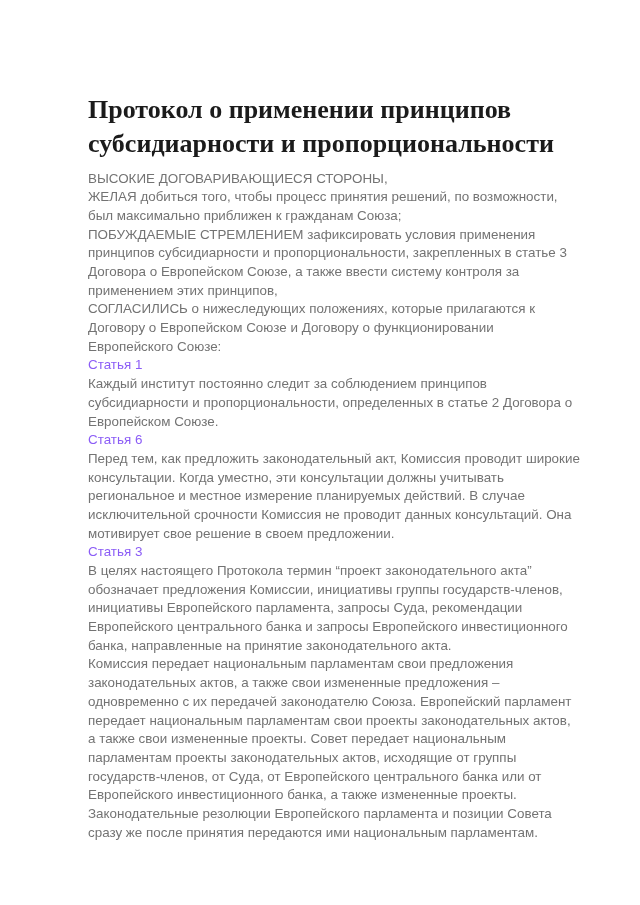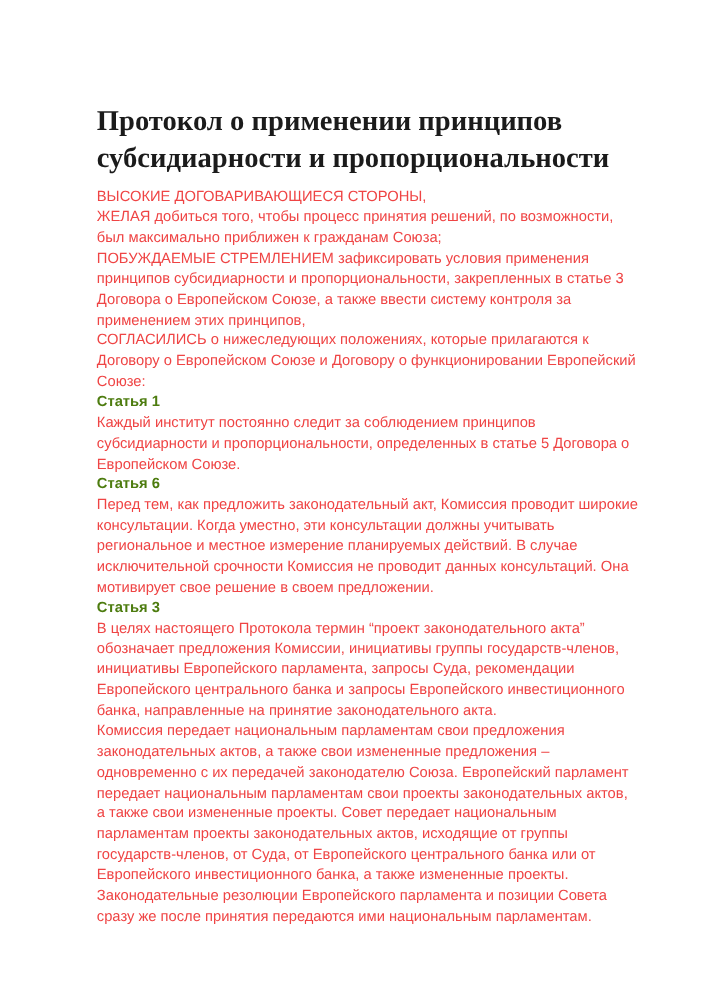--- a/index.html
+++ b/index.html
@@ -26,39 +26,39 @@
     color: #1b1b1b;
     margin: 0 0 9px 0;
     max-width: 470px;
   }
   .doc-body {
     max-width: 492px;
   }
   .doc-para, .doc-heading {
     font-size: 13.4px;
     line-height: 1.395;
-    color: #ef4444;
+    color: #737373;
     margin: 0;
   }
   .doc-heading {
-    font-weight: 700;
-    color: #4d7c0f;
+    font-weight: 400;
+    color: #8b5cf6;
   }
 </style>
 </head>
 <body>
 
 <div class="page">
   <h1 class="doc-title">Протокол о применении принципов субсидиарности и пропорциональности</h1>
   <div class="doc-body">
       <div class="doc-para">ВЫСОКИЕ ДОГОВАРИВАЮЩИЕСЯ СТОРОНЫ,</div>
       <div class="doc-para">ЖЕЛАЯ добиться того, чтобы процесс принятия решений, по возможности, был максимально приближен к гражданам Союза;</div>
       <div class="doc-para">ПОБУЖДАЕМЫЕ СТРЕМЛЕНИЕМ зафиксировать условия применения принципов субсидиарности и пропорциональности, закрепленных в статье 3 Договора о Европейском Союзе, а также ввести систему контроля за применением этих принципов,</div>
-      <div class="doc-para">СОГЛАСИЛИСЬ о нижеследующих положениях, которые прилагаются к Договору о Европейском Союзе и Договору о функционировании Европейский Союзе:</div>
+      <div class="doc-para">СОГЛАСИЛИСЬ о нижеследующих положениях, которые прилагаются к Договору о Европейском Союзе и Договору о функционировании Европейского Союзе:</div>
       <div class="doc-heading">Статья 1</div>
-      <div class="doc-para">Каждый институт постоянно следит за соблюдением принципов субсидиарности и пропорциональности, определенных в статье 5 Договора о Европейском Союзе.</div>
+      <div class="doc-para">Каждый институт постоянно следит за соблюдением принципов субсидиарности и пропорциональности, определенных в статье 2 Договора о Европейском Союзе.</div>
       <div class="doc-heading">Статья 6</div>
       <div class="doc-para">Перед тем, как предложить законодательный акт, Комиссия проводит широкие консультации. Когда уместно, эти консультации должны учитывать региональное и местное измерение планируемых действий. В случае исключительной срочности Комиссия не проводит данных консультаций. Она мотивирует свое решение в своем предложении.</div>
       <div class="doc-heading">Статья 3</div>
       <div class="doc-para">В целях настоящего Протокола термин “проект законодательного акта” обозначает предложения Комиссии, инициативы группы государств-членов, инициативы Европейского парламента, запросы Суда, рекомендации Европейского центрального банка и запросы Европейского инвестиционного банка, направленные на принятие законодательного акта.</div>
       <div class="doc-para">Комиссия передает национальным парламентам свои предложения законодательных актов, а также свои измененные предложения – одновременно с их передачей законодателю Союза. Европейский парламент передает национальным парламентам свои проекты законодательных актов, а также свои измененные проекты. Совет передает национальным парламентам проекты законодательных актов, исходящие от группы государств-членов, от Суда, от Европейского центрального банка или от Европейского инвестиционного банка, а также измененные проекты. Законодательные резолюции Европейского парламента и позиции Совета сразу же после принятия передаются ими национальным парламентам.</div>
     </div>
 </div>
 
 </body></html>

